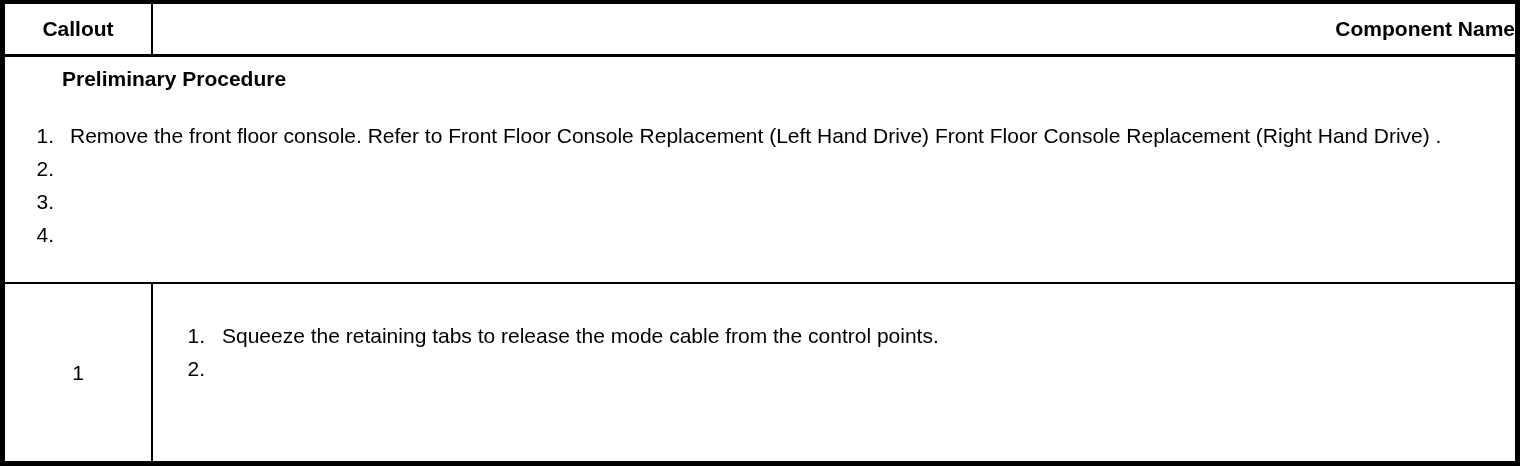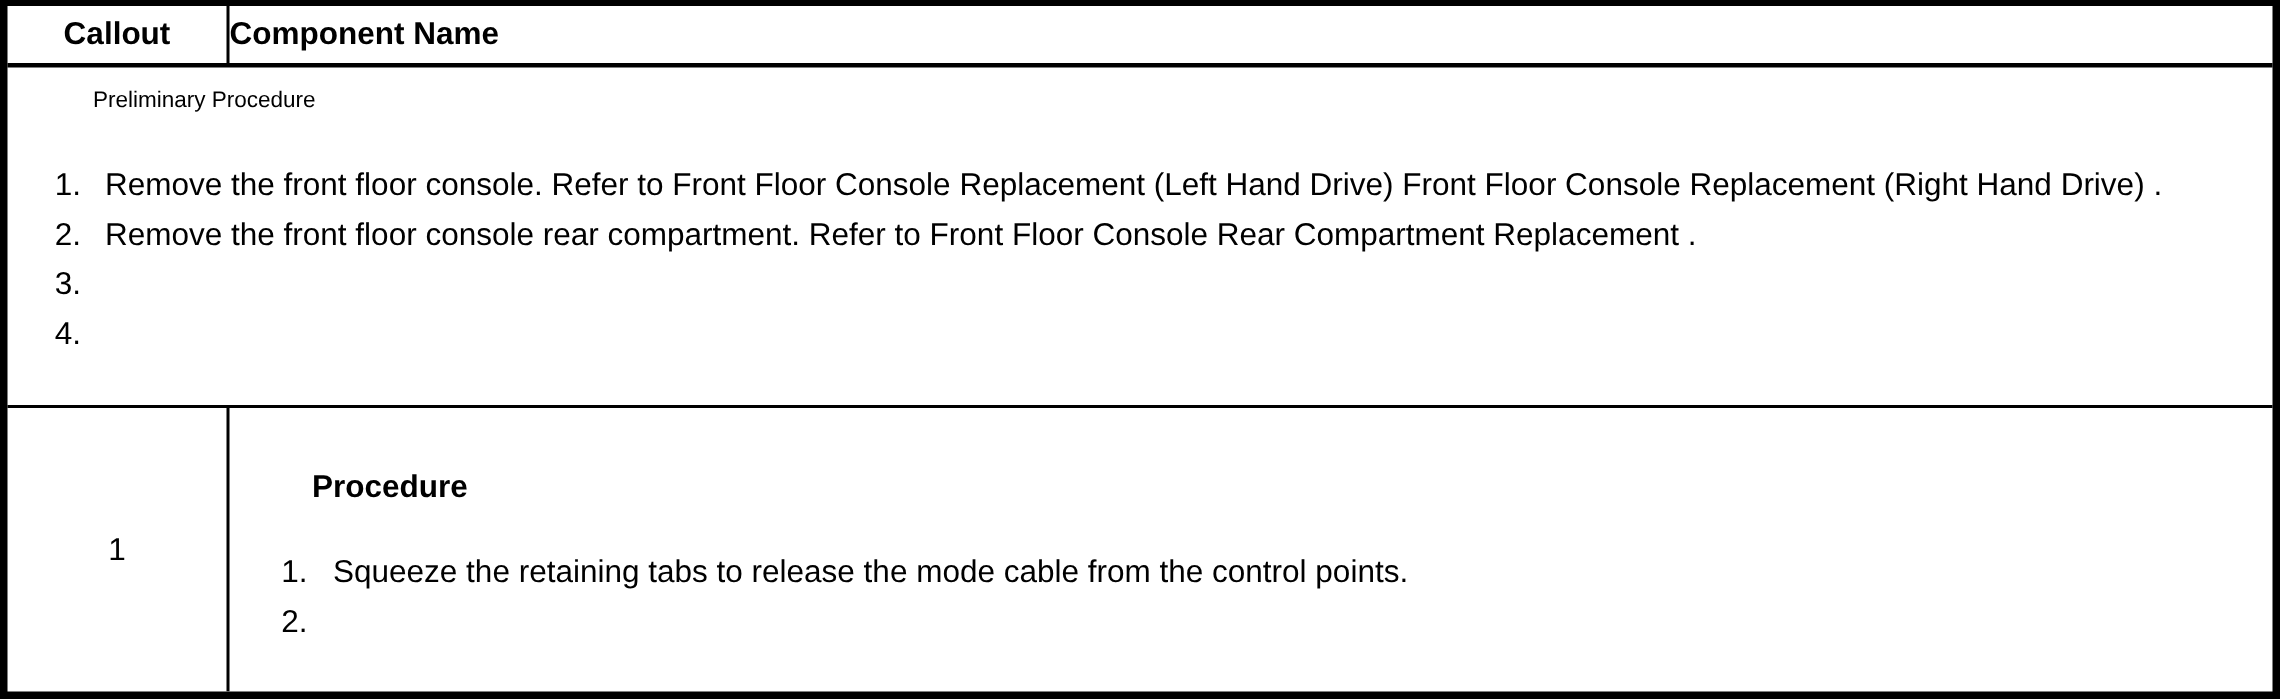--- a/index.html
+++ b/index.html
@@ -16,52 +16,52 @@
     border-color: #000;
     border-width: 4px 5px 5px 5px;
     display: flex;
     flex-direction: column;
     background: #fff;
   }
   
   .header-row {
     display: flex;
     flex: none;
-    height: 41px;
+    height: 53px;
     border-bottom: 3px solid #000;
   }
   .callout-col {
     width: 148px;
     flex: none;
     border-right: 2px solid #000;
     display: flex;
     align-items: center;
     justify-content: center;
   }
   .component-col {
     flex: 1;
     display: flex;
     align-items: center;
-    justify-content: flex-start;
+    justify-content: flex-end;
   }
   .header-text {
     font-weight: bold;
     font-size: 21px;
   }
   
   .prelim-row {
     flex: none;
     height: 227px;
     border-bottom: 2px solid #000;
     padding-top: 10px;
     overflow: hidden;
   }
   .prelim-title {
-    font-weight: normal;
-    font-size: 15px;
+    font-weight: bold;
+    font-size: 21px;
     margin-left: 57px;
     line-height: 24px;
   }
   .steps { margin-top: 28px; }
   .step {
     display: flex;
     font-size: 21px;
     line-height: 33px;
   }
   .step-num {
@@ -122,37 +122,35 @@
 
   <div class="prelim-row">
     <div class="prelim-title">Preliminary Procedure</div>
     <div class="steps">
       <div class="step">
         <span class="step-num">1.</span>
         <span class="step-text">Remove the front floor console. Refer to Front Floor Console Replacement (Left Hand Drive) Front Floor Console Replacement (Right Hand Drive) .</span>
       </div>
       <div class="step">
         <span class="step-num">2.</span>
-        <span class="step-text">Remove the front floor console rear compartment. Refer to Front Floor Console Rear Compartment Replacement .</span>
       </div>
       <div class="step">
         <span class="step-num">3.</span>
       </div>
       <div class="step">
         <span class="step-num">4.</span>
       </div>
     </div>
   </div>
 
   <div class="main-row">
     <div class="callout-cell">
       <span>1</span>
     </div>
     <div class="component-cell">
-      <div class="procedure-title">Procedure</div>
       <div class="steps proc-steps">
         <div class="step">
           <span class="step-num">1.</span>
           <span class="step-text">Squeeze the retaining tabs to release the mode cable from the control points.</span>
         </div>
         <div class="step">
           <span class="step-num">2.</span>
         </div>
       </div>
     </div>

